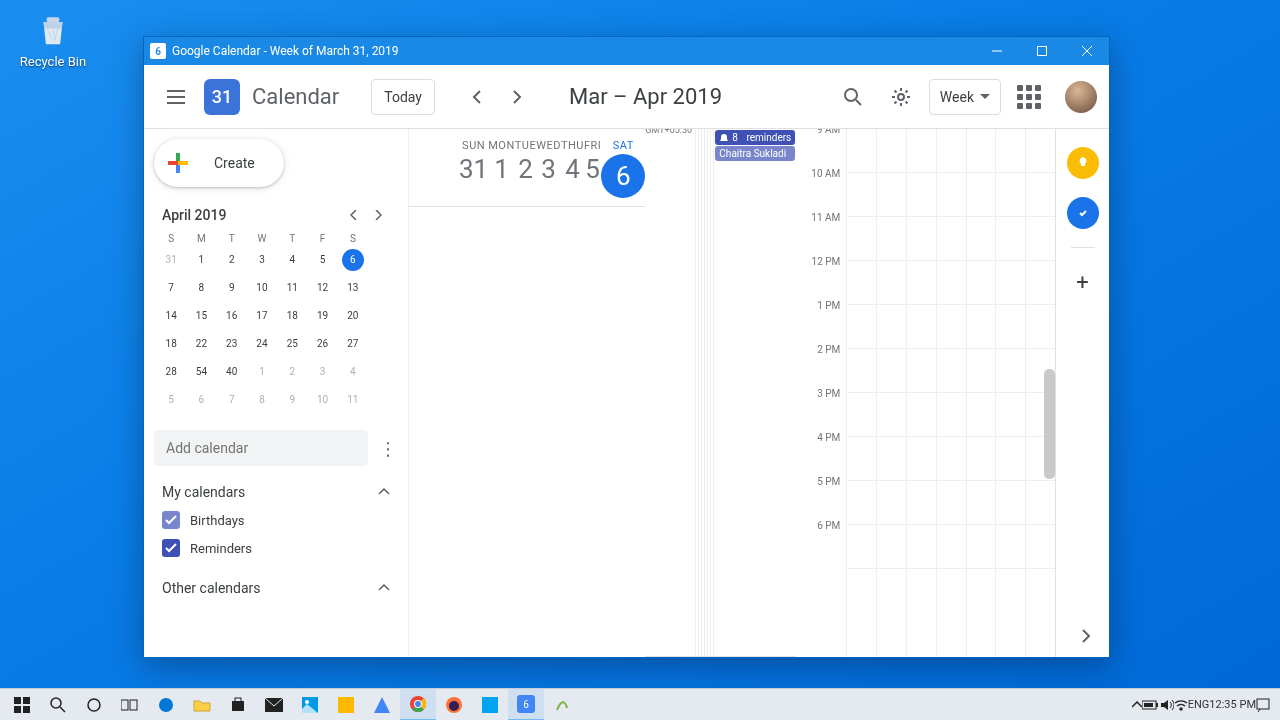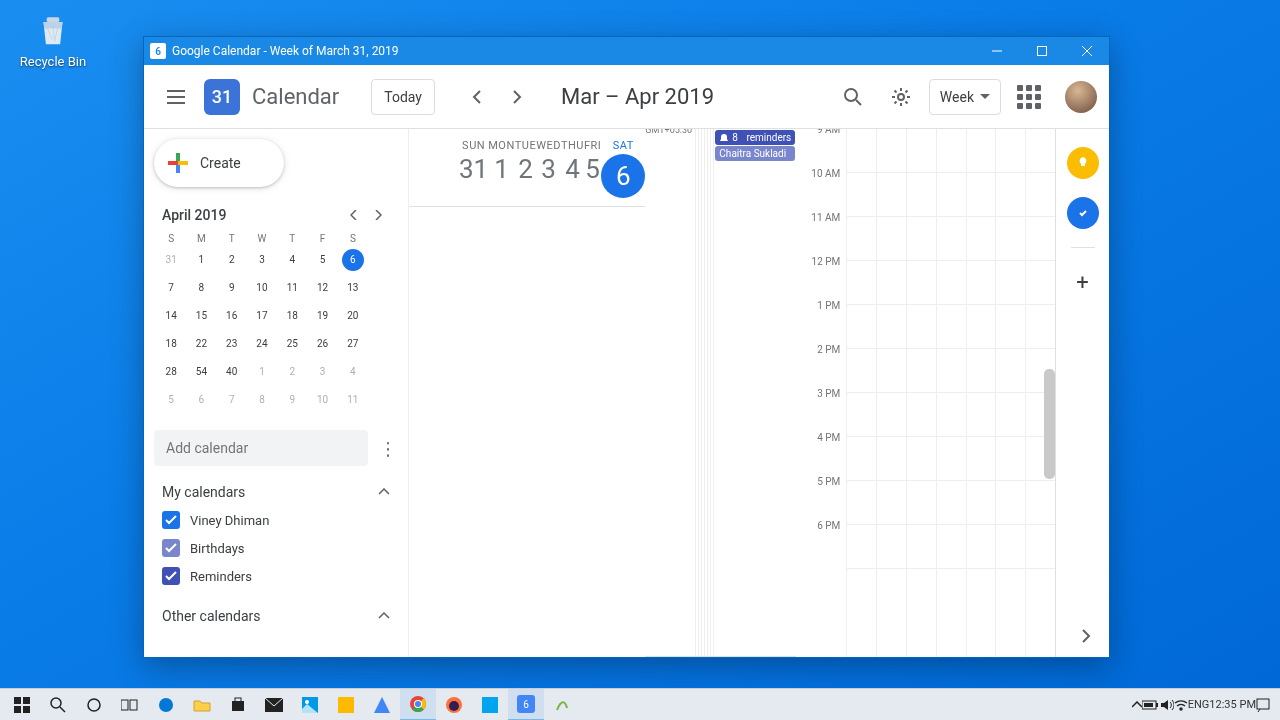--- a/index.html
+++ b/index.html
@@ -19,31 +19,31 @@
 .titlebar .tb-title { flex: 1; }
 .titlebar .wbtn { width: 45px; height: 28px; display: flex; align-items: center; justify-content: center; }
 
 
 .app-header { height: 64px; border-bottom: 1px solid #e0e0e0; display: flex; align-items: center; padding: 0 12px; gap: 8px; }
 .hamburger { width: 40px; height: 40px; border-radius: 50%; display:flex;align-items:center;justify-content:center; color:#5f6368; }
 .brand-logo { width: 36px; height: 36px; background:#3b73d8; border-radius:6px; color:#fff; font-size:18px; font-weight:500; display:flex;align-items:center;justify-content:center; }
 .brand-name { font-size: 22px; color:#5f6368; margin-left:4px; margin-right:24px; }
 .today-btn { height: 36px; padding: 0 12px; border:1px solid #dadce0; border-radius:4px; background:#fff; color:#3c4043; font-size:14px; display:flex;align-items:center; }
 .nav-btn { width: 32px; height: 32px; border-radius: 50%; display:flex;align-items:center;justify-content:center;color:#5f6368; }
-.range-label { font-size: 22px; color:#3c4043; margin-left:20px; flex:1; }
+.range-label { font-size: 22px; color:#3c4043; margin-left:28px; flex:1; }
 .hicon { width: 40px; height: 40px; border-radius:50%; display:flex;align-items:center;justify-content:center;color:#5f6368; }
 .view-btn { height:36px; padding:0 10px; border:1px solid #dadce0; border-radius:4px; display:flex;align-items:center;gap:6px;color:#3c4043;font-size:14px; }
 .apps-grid { display:grid; grid-template-columns:repeat(3,6px); grid-template-rows:repeat(3,6px); gap:3px; }
 .apps-grid span { background:#5f6368; border-radius:1px; }
 .avatar { width:32px; height:32px; border-radius:50%; background: radial-gradient(circle at 40% 30%, #d9b896, #6b4a3a); margin-left:8px; }
 
 
 .app-body { flex:1; display:flex; overflow:hidden; }
 .sidebar { width: 264px; padding: 10px 0 0 10px; overflow:hidden; }
-.create-btn { width: 130px; height: 48px; border-radius: 24px; box-shadow: 0 1px 3px rgba(0,0,0,.2), 0 1px 8px rgba(0,0,0,.1); display:flex;align-items:center; gap:10px; padding-left:12px; font-size:14px; color:#3c4043; margin-bottom:16px; background:#fff; }
+.create-btn { width: 130px; height: 48px; border-radius: 24px; box-shadow: 0 1px 3px rgba(0,0,0,.2), 0 1px 8px rgba(0,0,0,.1); display:flex;align-items:center; gap:24px; padding-left:12px; font-size:14px; color:#3c4043; margin-bottom:16px; background:#fff; }
 .plus-icon { width:24px; height:24px; position:relative; }
 .plus-icon::before, .plus-icon::after { content:""; position:absolute; background:linear-gradient(90deg,#ea4335 0 50%,#fbbc04 50% 100%); }
 .plus-icon::before { left:10px; top:2px; width:4px; height:20px; background:linear-gradient(180deg,#34a853 0 50%,#4285f4 50% 100%); }
 .plus-icon::after  { top:10px; left:2px; height:4px; width:20px; }
 
 .mini-header { display:flex; align-items:center; padding: 0 18px 0 8px; }
 .mini-header .mh-label { flex:1; font-size:14px; color:#3c4043; font-weight:500; }
 .mini-header .mh-nav { width:24px; height:24px; display:flex;align-items:center;justify-content:center;color:#5f6368; }
 .mini-grid { display:grid; grid-template-columns: repeat(7, 1fr); width: 212px; margin-left:2px; margin-top:6px; row-gap:4px; }
 .mini-grid .dow { font-size:10px; color:#70757a; text-align:center; }
@@ -285,28 +285,20 @@
       </div>
 
       <div class="section-head">
         <span>My calendars</span>
         <svg width="12" height="8">
             <path d="M1 6l5-5 5 5" fill="none" stroke="#5f6368" stroke-width="1.5"></path>
           </svg>
       </div>
       <div id="cal-list">
           <div class="cal-item">
-            <span class="cb" style="background:#1a73e8">
-              <svg viewBox="0 0 14 14">
-                <path d="M2 7l3 3 7-7" fill="none" stroke="#fff" stroke-width="2"></path>
-              </svg>
-            </span>
-            <span>Viney Dhiman</span>
-          </div>
-          <div class="cal-item">
             <span class="cb" style="background:#7986cb">
               <svg viewBox="0 0 14 14">
                 <path d="M2 7l3 3 7-7" fill="none" stroke="#fff" stroke-width="2"></path>
               </svg>
             </span>
             <span>Birthdays</span>
           </div>
           <div class="cal-item">
             <span class="cb" style="background:#3f51b5">
               <svg viewBox="0 0 14 14">

